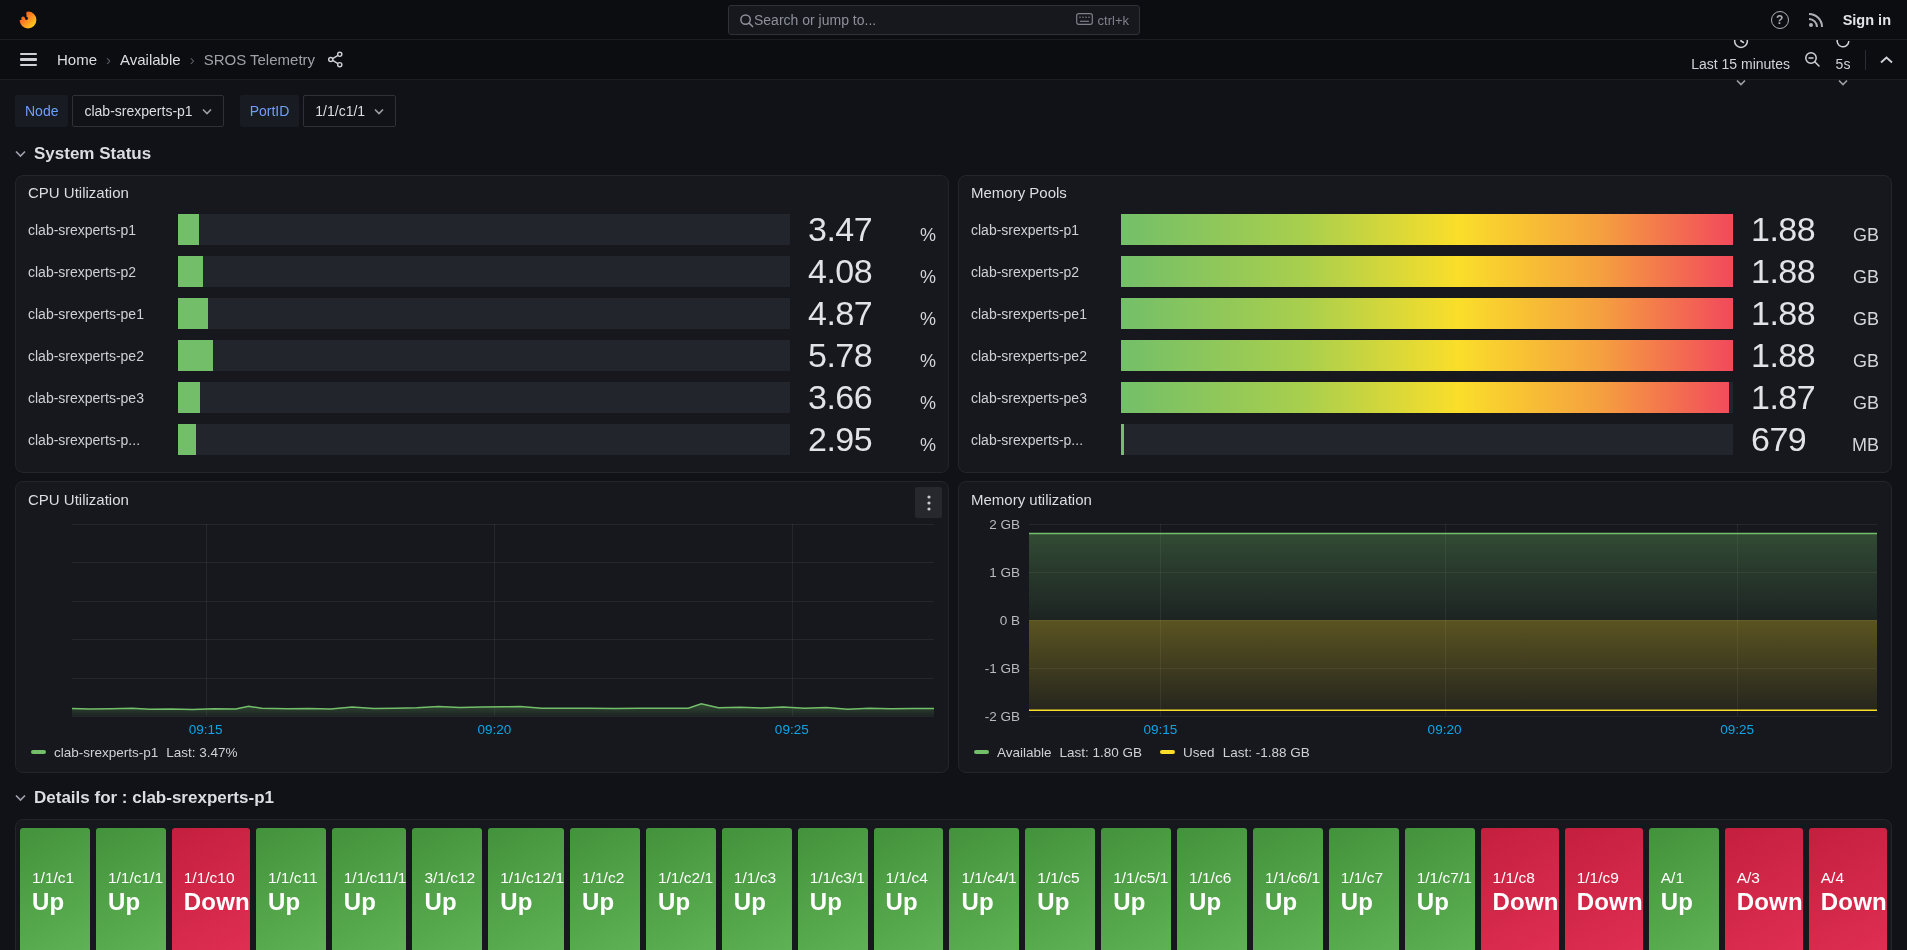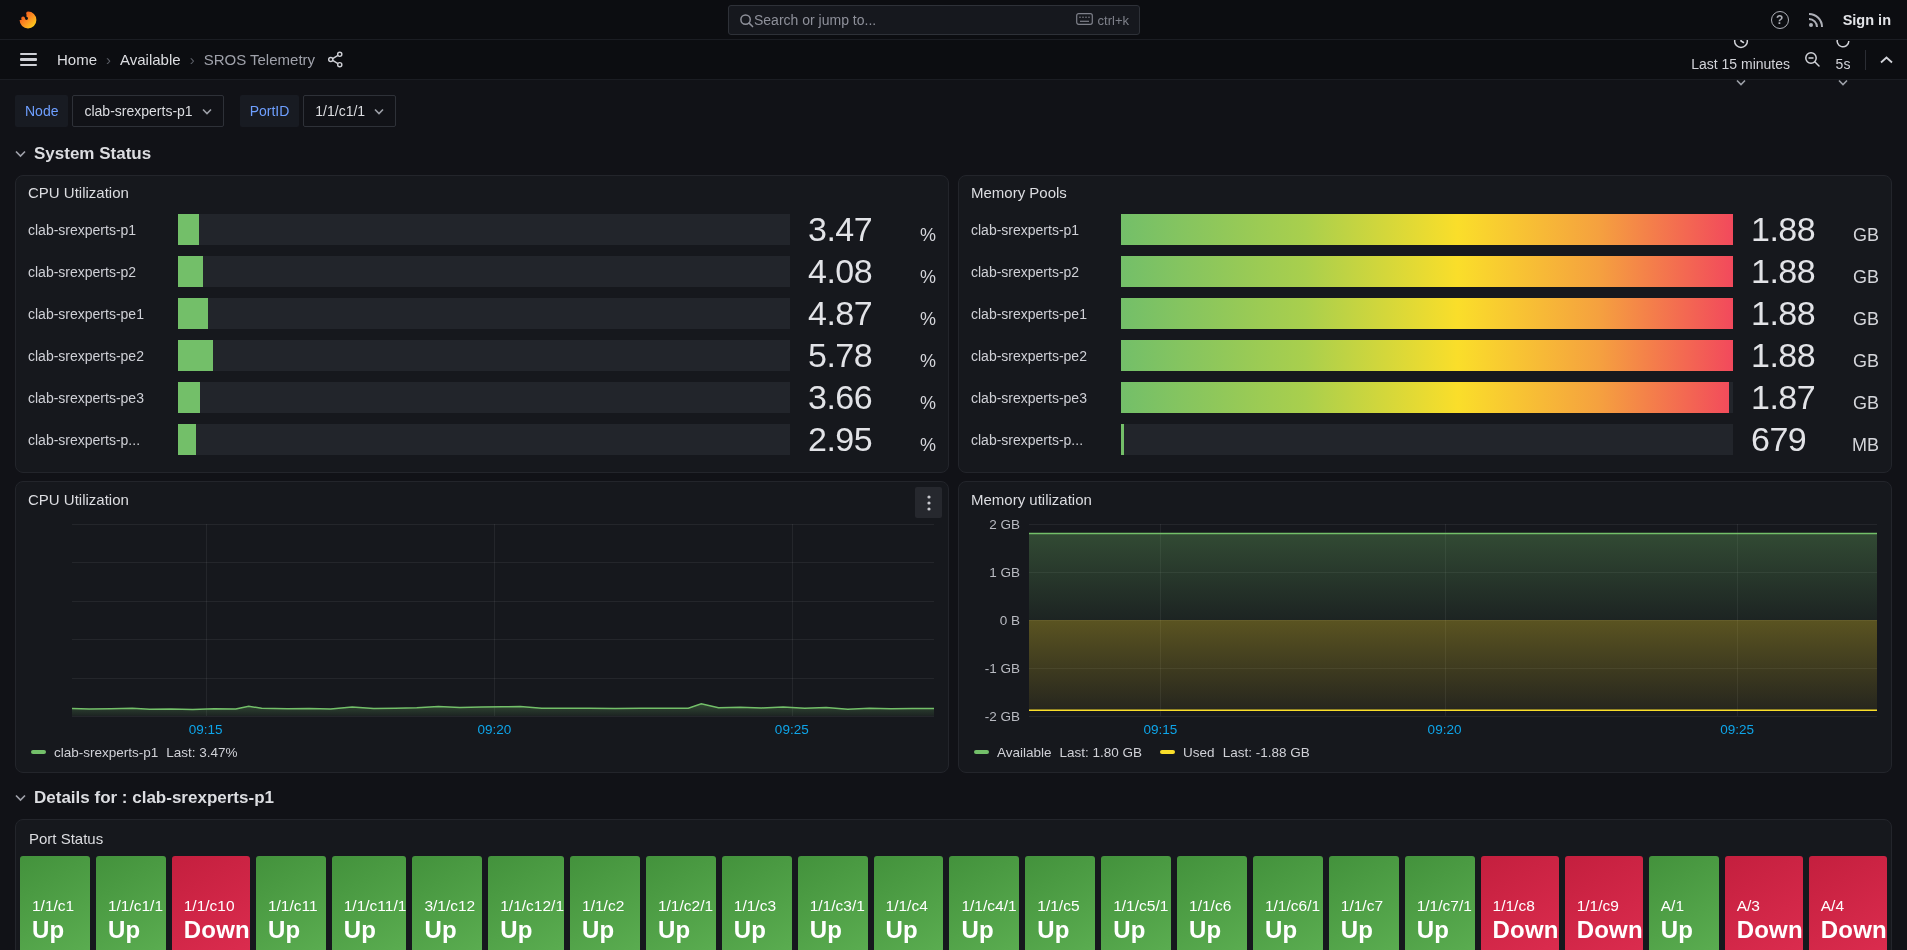--- a/index.html
+++ b/index.html
@@ -488,23 +488,20 @@
   </div>
 
   <div class="section-header" style="margin-top:13px;">
     <svg class="ic caret" width="11" height="8" viewBox="0 0 11 8">
       <polyline points="1,1.5 5.5,6 10,1.5" fill="none" stroke="#9fa1aa" stroke-width="1.7"></polyline>
     </svg>
     <span class="section-title">Details for : clab-srexperts-p1</span>
   </div>
 
   <section class="panel port-panel">
-    <div class="panel-header">
-      <span class="panel-title">Port Status</span>
-    </div>
     <div class="tiles">
 
     <div class="tile-wrap">
           <div class="tile up">
             <span class="tile-name">1/1/c1</span>
             <span class="tile-status">Up</span>
           </div>
         </div>
         <div class="tile-wrap">
           <div class="tile up">

